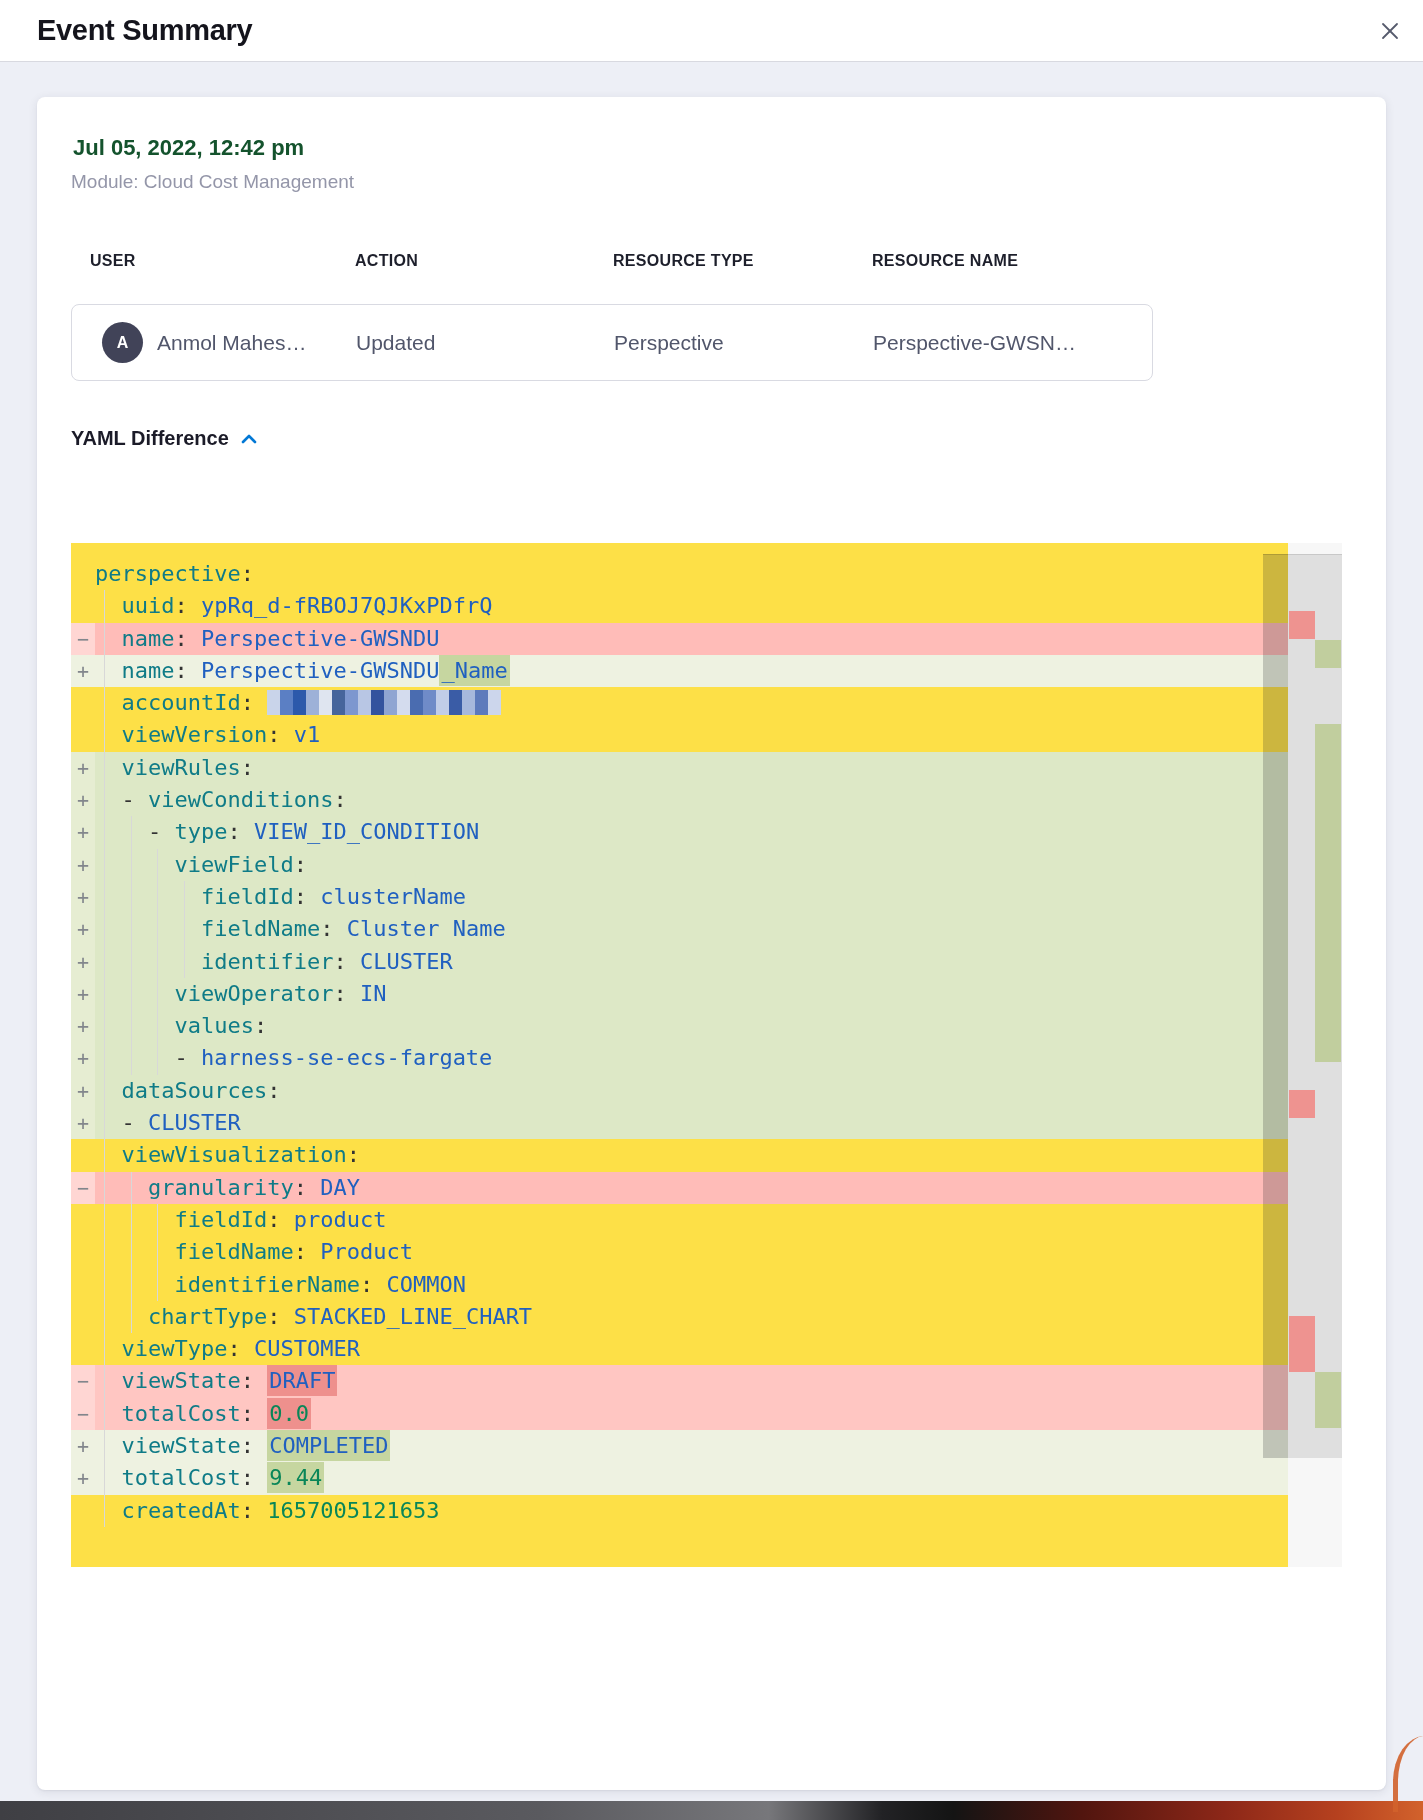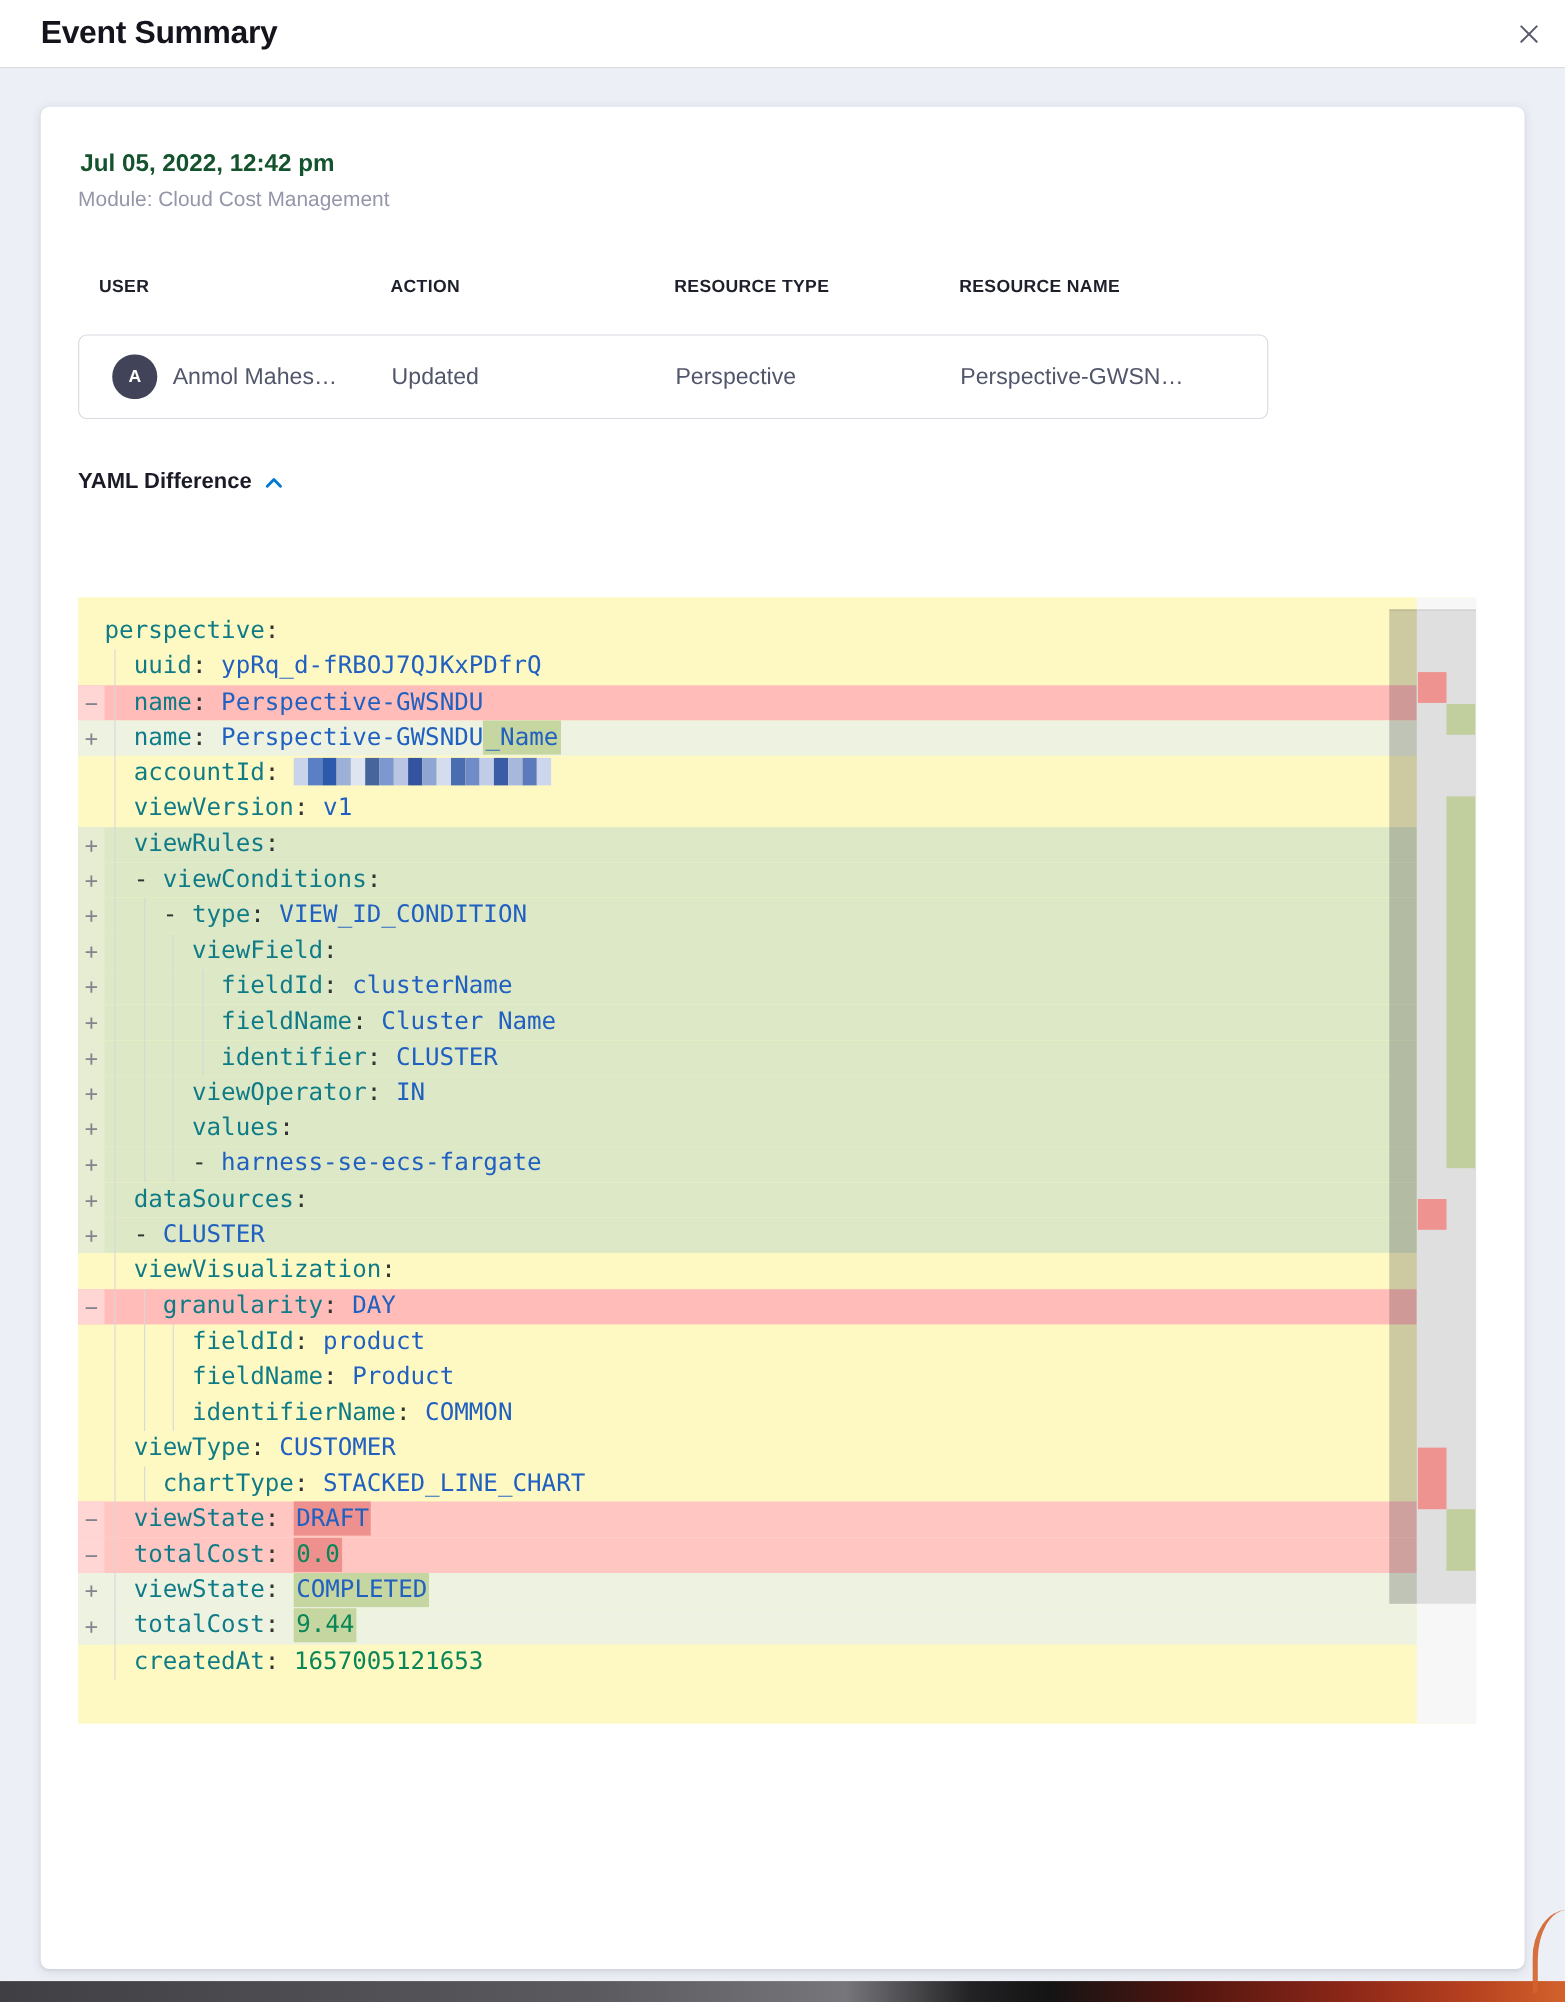--- a/index.html
+++ b/index.html
@@ -52,21 +52,21 @@
 
   
   .yaml-toggle {
     position:absolute; left:34px; top:330px;
     display:flex; align-items:center; gap:12px; cursor:pointer;
   }
   .yaml-label { font-size:20px; font-weight:600; color:#1b1b28; }
 
   .diff-wrap {
     position:absolute; left:34px; top:446px; width:1271px; height:1024px;
-    overflow:hidden; background:#fef9c3;
+    overflow:hidden; background:#fde047;
     font-family:"DejaVu Sans Mono","Liberation Mono",monospace;
     font-size:22px; line-height:32.3px;
   }
   .code-lines { position:absolute; left:0; top:15px; width:1217px; }
   .cl { position:relative; height:32.3px; white-space:pre; padding-left:24px; }
   .cl .gut {
     position:absolute; left:0; top:0; bottom:0; width:24px;
     text-align:center; color:#82868c; font-size:20px;
   }
   .cl .guide { position:absolute; top:0; bottom:0; width:1px; background:#d8d8d8; }
@@ -172,22 +172,22 @@
         <div class="cl m-add"><span class="gut">+</span><span class="guide" style="left: 33.23px;"></span><span class="guide" style="left: 59.69px;"></span><span class="guide" style="left: 86.15px;"></span><span><span class="tok-punct">      </span><span class="tok-key">viewOperator</span><span class="tok-punct">:</span><span> </span><span class="tok-val">IN</span></span></div>
         <div class="cl m-add"><span class="gut">+</span><span class="guide" style="left: 33.23px;"></span><span class="guide" style="left: 59.69px;"></span><span class="guide" style="left: 86.15px;"></span><span><span class="tok-punct">      </span><span class="tok-key">values</span><span class="tok-punct">:</span></span></div>
         <div class="cl m-add"><span class="gut">+</span><span class="guide" style="left: 33.23px;"></span><span class="guide" style="left: 59.69px;"></span><span class="guide" style="left: 86.15px;"></span><span><span class="tok-punct">      - </span><span class="tok-val">harness-se-ecs-fargate</span></span></div>
         <div class="cl m-add"><span class="gut">+</span><span class="guide" style="left: 33.23px;"></span><span><span class="tok-punct">  </span><span class="tok-key">dataSources</span><span class="tok-punct">:</span></span></div>
         <div class="cl m-add"><span class="gut">+</span><span class="guide" style="left: 33.23px;"></span><span><span class="tok-punct">  - </span><span class="tok-val">CLUSTER</span></span></div>
         <div class="cl m-ctx"><span class="gut"></span><span class="guide" style="left: 33.23px;"></span><span><span class="tok-punct">  </span><span class="tok-key">viewVisualization</span><span class="tok-punct">:</span></span></div>
         <div class="cl m-del"><span class="gut">−</span><span class="guide" style="left: 33.23px;"></span><span class="guide" style="left: 59.69px;"></span><span><span class="tok-punct">    </span><span class="tok-key">granularity</span><span class="tok-punct">:</span><span> </span><span class="tok-val">DAY</span></span></div>
         <div class="cl m-ctx"><span class="gut"></span><span class="guide" style="left: 33.23px;"></span><span class="guide" style="left: 59.69px;"></span><span class="guide" style="left: 86.15px;"></span><span><span class="tok-punct">      </span><span class="tok-key">fieldId</span><span class="tok-punct">:</span><span> </span><span class="tok-val">product</span></span></div>
         <div class="cl m-ctx"><span class="gut"></span><span class="guide" style="left: 33.23px;"></span><span class="guide" style="left: 59.69px;"></span><span class="guide" style="left: 86.15px;"></span><span><span class="tok-punct">      </span><span class="tok-key">fieldName</span><span class="tok-punct">:</span><span> </span><span class="tok-val">Product</span></span></div>
         <div class="cl m-ctx"><span class="gut"></span><span class="guide" style="left: 33.23px;"></span><span class="guide" style="left: 59.69px;"></span><span class="guide" style="left: 86.15px;"></span><span><span class="tok-punct">      </span><span class="tok-key">identifierName</span><span class="tok-punct">:</span><span> </span><span class="tok-val">COMMON</span></span></div>
+        <div class="cl m-ctx"><span class="gut"></span><span class="guide" style="left: 33.23px;"></span><span class="guide" style="left: 59.69px;"></span><span><span class="tok-punct">    </span><span class="tok-key">chartType</span><span class="tok-punct">:</span><span> </span><span class="tok-val">STACKED_LINE_CHART</span></span></div>
         <div class="cl m-ctx"><span class="gut"></span><span class="guide" style="left: 33.23px;"></span><span><span class="tok-punct">  </span><span class="tok-key">viewType</span><span class="tok-punct">:</span><span> </span><span class="tok-val">CUSTOMER</span></span></div>
-        <div class="cl m-ctx"><span class="gut"></span><span class="guide" style="left: 33.23px;"></span><span class="guide" style="left: 59.69px;"></span><span><span class="tok-punct">    </span><span class="tok-key">chartType</span><span class="tok-punct">:</span><span> </span><span class="tok-val">STACKED_LINE_CHART</span></span></div>
         <div class="cl m-delsoft"><span class="gut">−</span><span class="guide" style="left: 33.23px;"></span><span><span class="tok-punct">  </span><span class="tok-key">viewState</span><span class="tok-punct">:</span><span> </span><span class="tok-val hl">DRAFT</span></span></div>
         <div class="cl m-delsoft"><span class="gut">−</span><span class="guide" style="left: 33.23px;"></span><span><span class="tok-punct">  </span><span class="tok-key">totalCost</span><span class="tok-punct">:</span><span> </span><span class="tok-num hl">0.0</span></span></div>
         <div class="cl m-addsoft"><span class="gut">+</span><span class="guide" style="left: 33.23px;"></span><span><span class="tok-punct">  </span><span class="tok-key">viewState</span><span class="tok-punct">:</span><span> </span><span class="tok-val hl">COMPLETED</span></span></div>
         <div class="cl m-addsoft"><span class="gut">+</span><span class="guide" style="left: 33.23px;"></span><span><span class="tok-punct">  </span><span class="tok-key">totalCost</span><span class="tok-punct">:</span><span> </span><span class="tok-num hl">9.44</span></span></div>
         <div class="cl m-ctx"><span class="gut"></span><span class="guide" style="left: 33.23px;"></span><span><span class="tok-punct">  </span><span class="tok-key">createdAt</span><span class="tok-punct">:</span><span> </span><span class="tok-num">1657005121653</span></span></div>
       </div>
     <div class="sb-thumb"></div>
     <div class="ruler" id="ruler">
       <div class="ruler-shade"></div>
     <div class="mk red" style="top: 68.34px; height: 28.17px;"></div>

